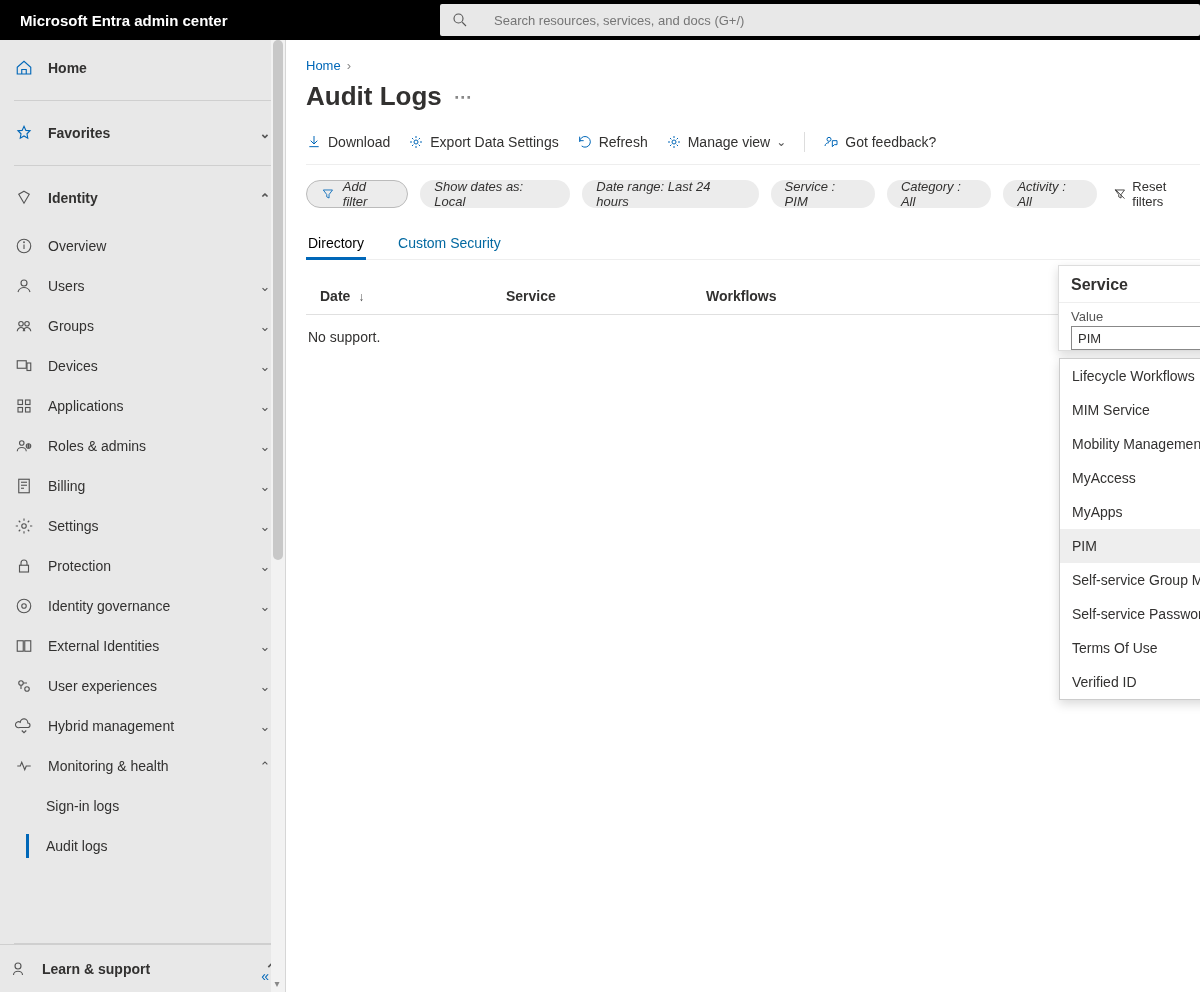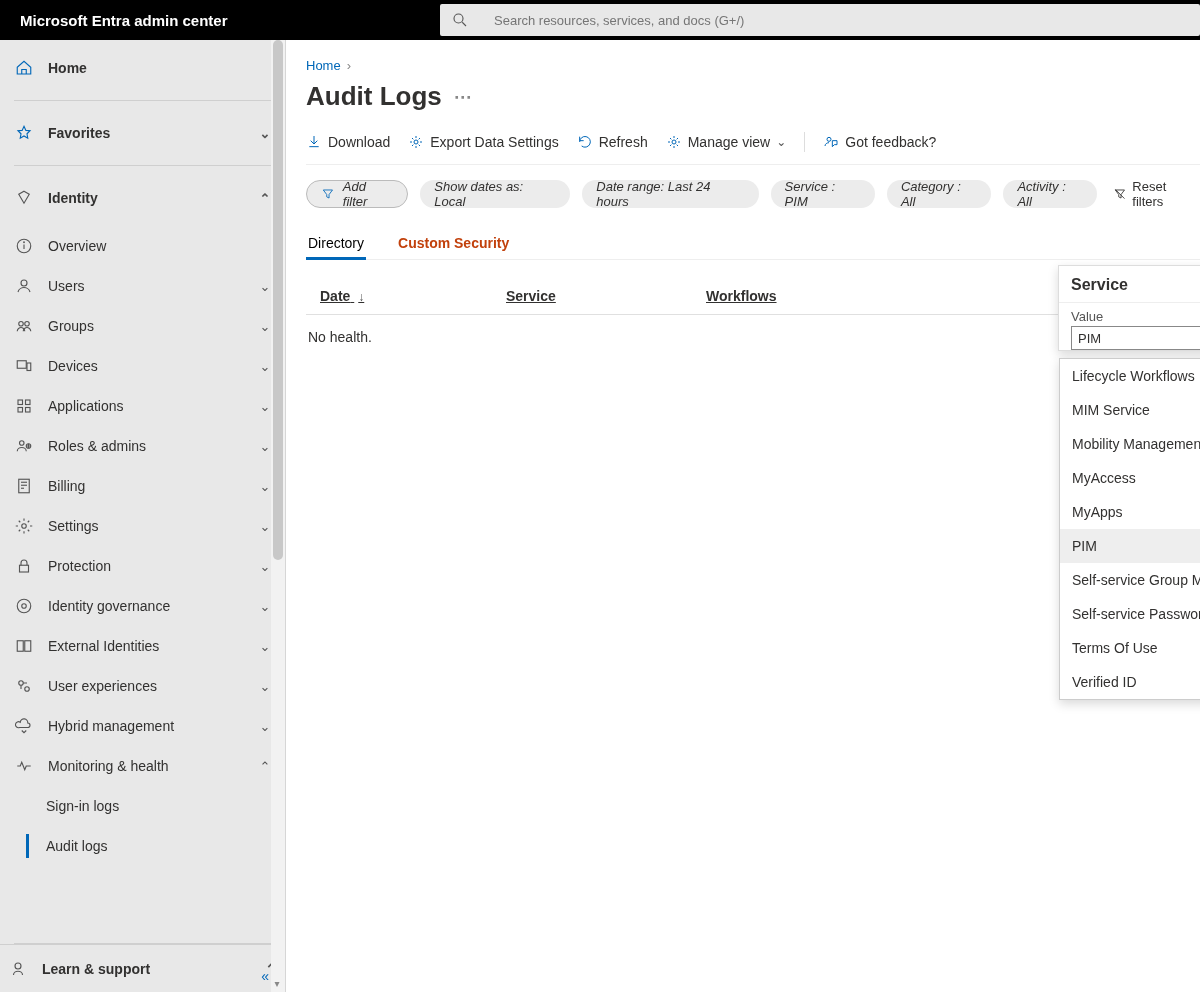--- a/index.html
+++ b/index.html
@@ -46,25 +46,25 @@
   .tsep{width:1px;height:20px;background:#ddd;}
   
   .chips{display:flex;align-items:center;gap:12px;margin-top:14px;}
   .chip{background:#ececec;border-radius:16px;height:28px;display:flex;align-items:center;padding:0 14px;font-size:13px;cursor:pointer;font-style:italic;}
   .chip.addf{border:1px solid #bbb;background:#ececec;gap:8px;}
   .chip.addf svg{stroke:#0067b8;}
   .reset{display:flex;align-items:center;gap:6px;color:#323130;font-size:13px;margin-left:4px;cursor:pointer;}
   .reset svg{width:14px;height:14px;stroke:#323130;fill:none;}
   
   .tabs{display:flex;gap:30px;margin-top:20px;border-bottom:1px solid #eee;}
-  .tab{padding:6px 2px 8px;font-size:14px;color:#c2410c;cursor:pointer;position:relative;font-weight:bold;}
+  .tab{padding:6px 2px 8px;font-size:14px;color:#0369a1;cursor:pointer;position:relative;}
   .tab.active{color:#000;font-weight:400;}
   .tab.active::after{content:"";position:absolute;left:0;right:0;bottom:-1px;height:3px;background:#0067b8;}
   
-  .thead{display:flex;border-bottom:1px solid #e0e0e0;margin-top:18px;padding-right:20px;text-decoration:underline;}
+  .thead{display:flex;border-bottom:1px solid #e0e0e0;margin-top:18px;padding-right:20px;}
   .th{padding:10px 0;font-size:14px;font-weight:600;}
   .th.date{width:200px;padding-left:14px;}
   .th.service{width:200px;}
   .th.category{width:340px;}
   .th.status{flex:1;text-align:left;padding-left:60px;}
   .sort-arrow{font-size:12px;color:#555;margin-left:4px;}
   .no-results{padding:14px 0 0 2px;font-size:14px;color:#323130;}
   
   .dd-panel{position:absolute;top:225px;left:772px;width:232px;background:#fff;border:1px solid #ddd;box-shadow:0 4px 10px rgba(0,0,0,.15);z-index:10;}
   .dd-head{font-weight:700;font-size:16px;padding:10px 12px 8px;border-bottom:1px solid #eee;}
@@ -386,21 +386,21 @@
 
   <div class="thead">
     <div class="th date">
       <span>Date</span>
       <span class="sort-arrow">↓</span>
     </div>
     <div class="th service">Service</div>
     <div class="th category">Workflows</div>
     <div class="th status">Status</div>
   </div>
-  <div class="no-results">No health.</div>
+  <div class="no-results">No support.</div>
 
   <div class="dd-panel">
     <div class="dd-head">Service</div>
     <div class="dd-body">
       <div class="dd-label">Value</div>
       <div class="dd-select">
         <span>PIM</span>
 
       </div>
     </div>

